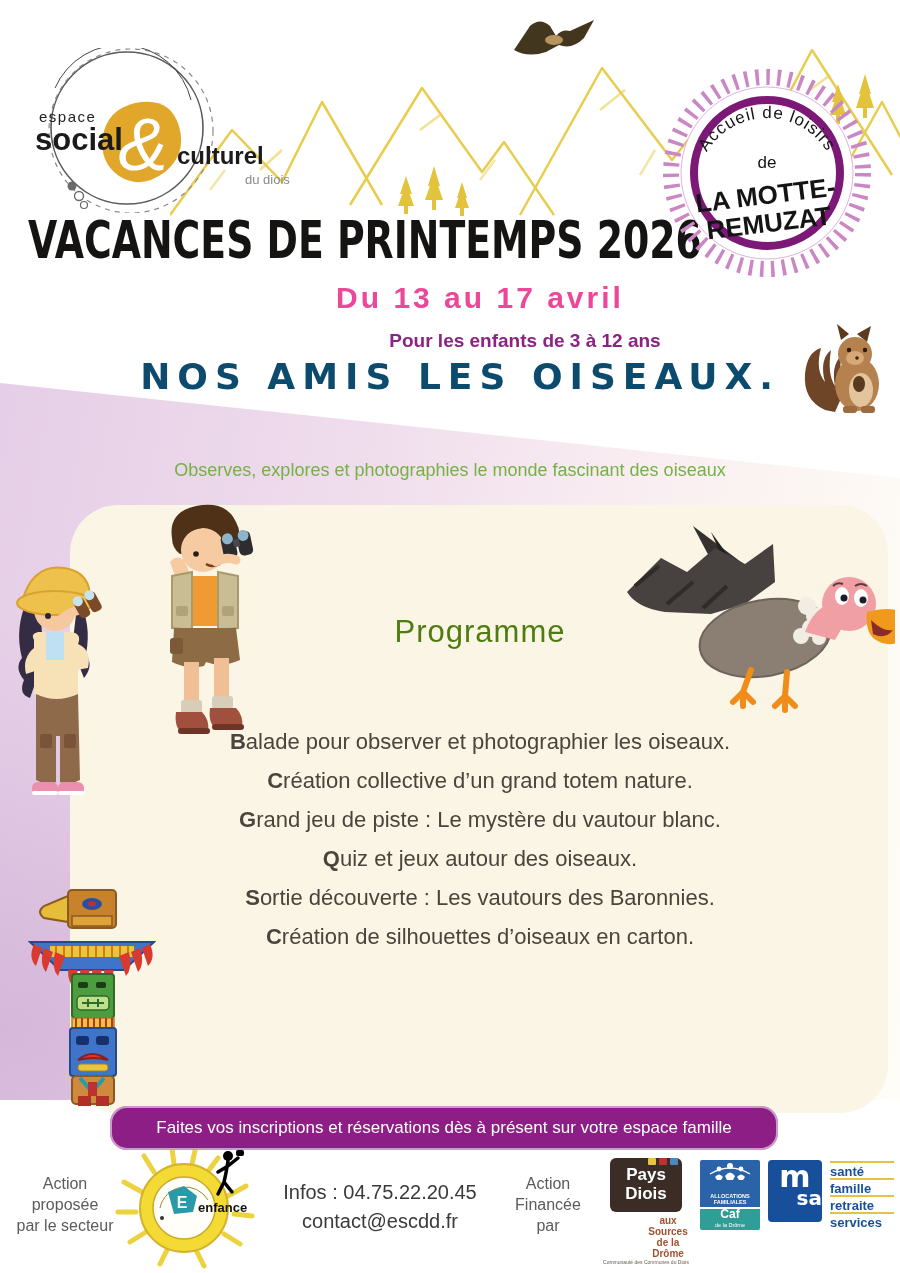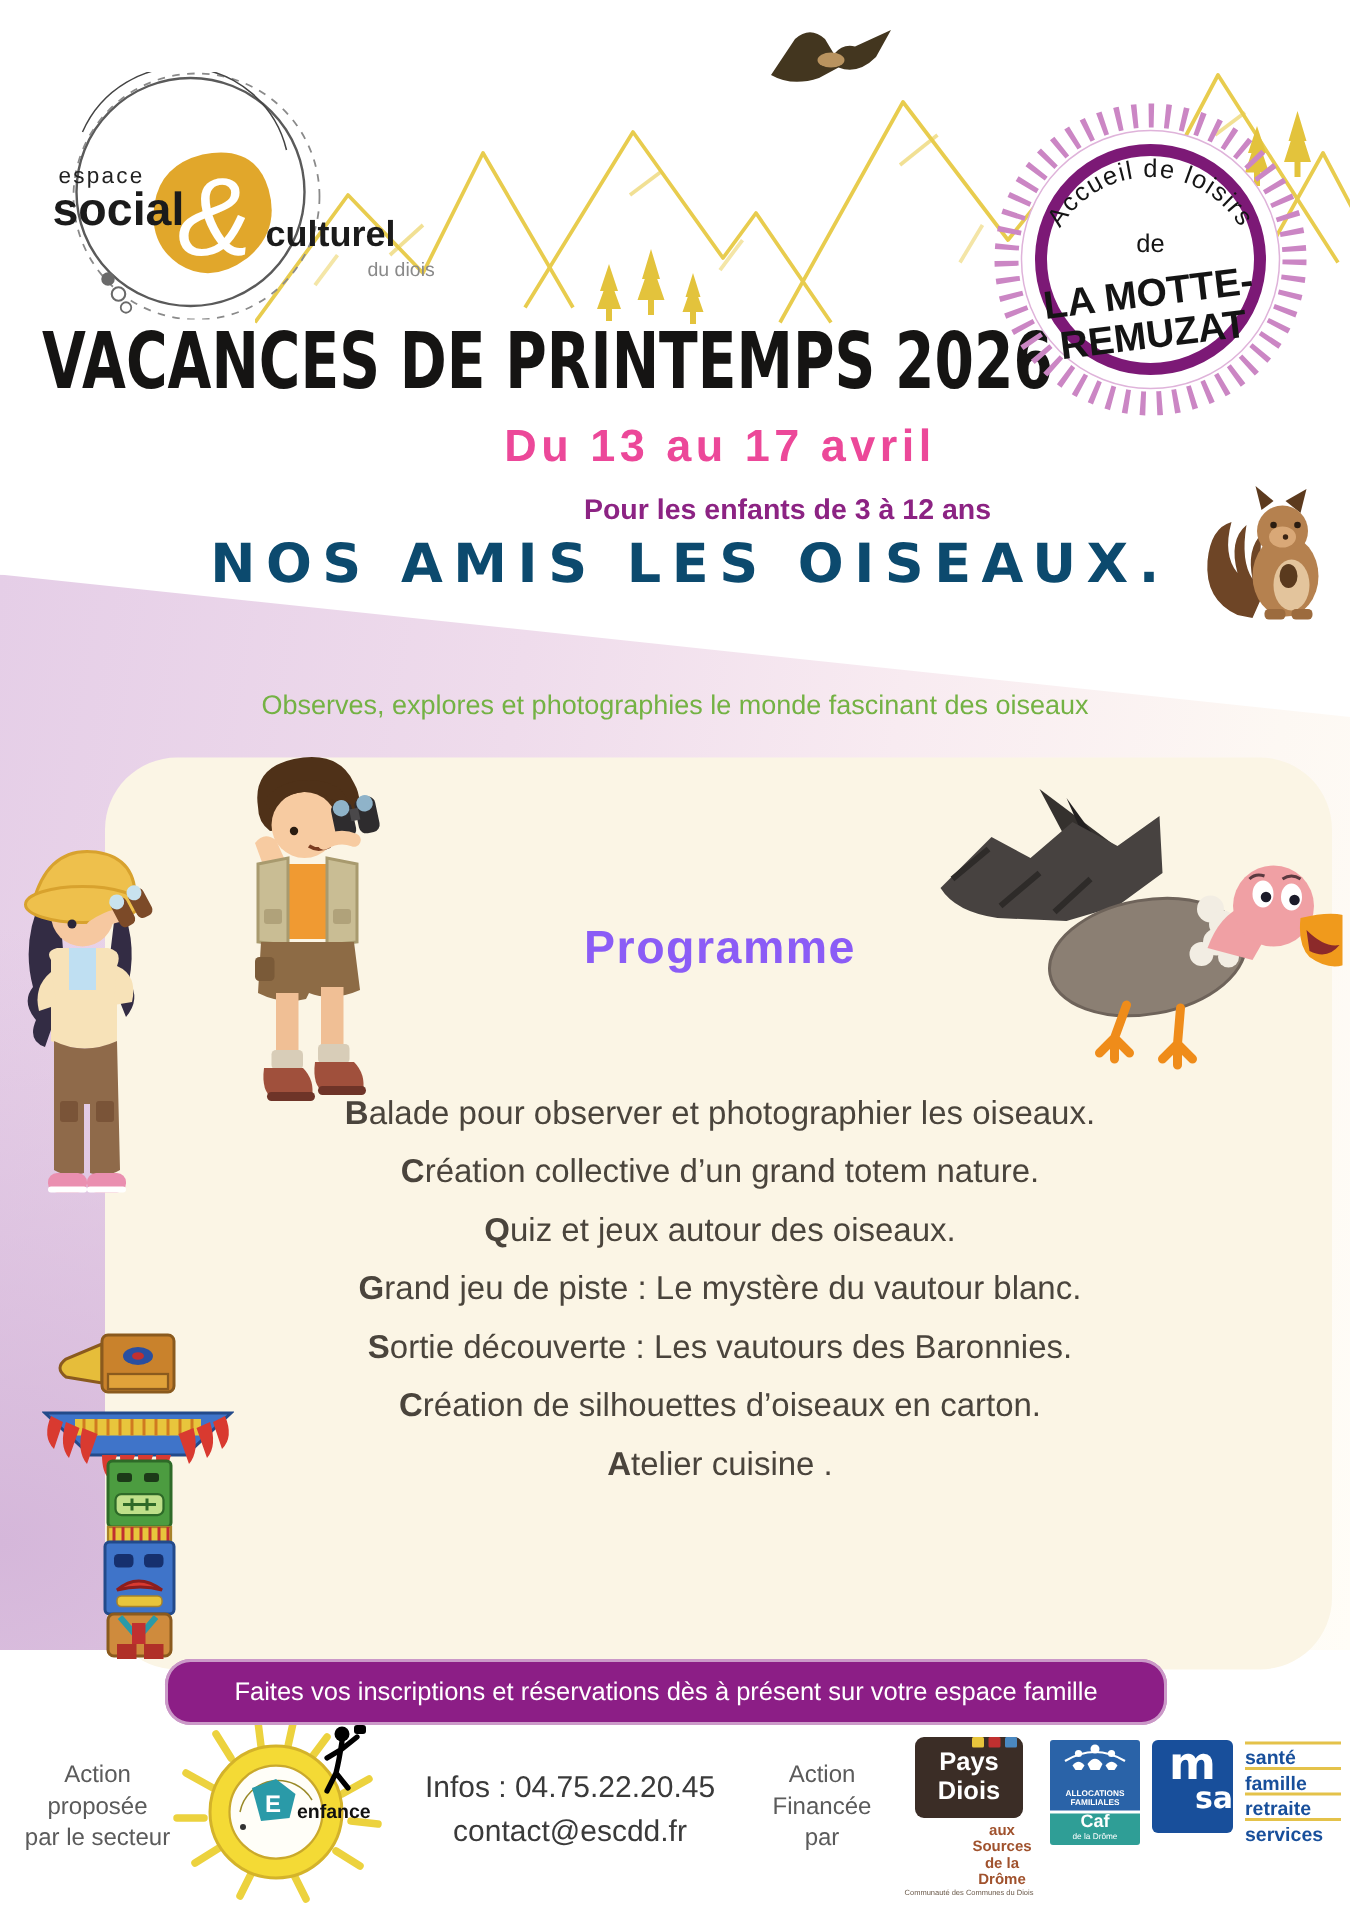--- a/index.html
+++ b/index.html
@@ -20,22 +20,22 @@
          font-family:"DejaVu Sans",sans-serif;font-size:42px;letter-spacing:0px;white-space:nowrap;}
   .title>span{display:inline-block;transform:scale(.9,1.24);transform-origin:left center;}
   .dates{left:240px;top:281px;width:480px;z-index:4;text-align:center;color:#ec4899;
          font-weight:800;font-size:30px;letter-spacing:3px;}
   .audience{left:330px;top:330px;width:390px;z-index:4;text-align:center;color:#8c2383;
             font-weight:600;font-size:19px;}
   .theme{left:120px;top:356px;width:680px;z-index:4;text-align:center;color:#0c4a6e;
          font-weight:900;font-family:"DejaVu Sans",sans-serif;font-size:36px;letter-spacing:7px;white-space:nowrap;}
   .tagline{left:20px;top:460px;width:860px;z-index:4;text-align:center;color:#74b244;
            font-weight:500;font-size:18px;}
-  .prog-head{left:300px;top:614px;width:360px;z-index:4;text-align:center;color:#8b5cf6;
-             font-weight:700;font-size:31px;letter-spacing:1px;}
+  .prog-head{left:300px;top:614px;width:360px;z-index:4;text-align:center;color:#4d7c0f;
+             font-weight:400;font-size:31px;letter-spacing:1px;}
   .prog-list{left:160px;top:722px;width:640px;z-index:4;text-align:center;color:#4a443c;
              font-size:22px;line-height:39px;font-weight:400;}
   .prog-item{margin:0;}
   .prog-item::first-letter{font-weight:800;}
   
   .banner{left:110px;top:1106px;width:668px;height:44px;z-index:6;background:#8c1e86;
           border-radius:17px;color:#ffffff;font-size:17px;font-weight:500;display:flex;
           align-items:center;justify-content:center;box-shadow:0 0 0 2px rgba(255,255,255,.55) inset;}
   
   .foot-left{left:10px;top:1173px;width:110px;z-index:4;text-align:center;color:#5b5b5b;
@@ -246,25 +246,24 @@
     <g stroke="#ef8c1a" stroke-width="6" stroke-linecap="round" fill="none">
       <path d="M136 150 L128 172 M128 172 L118 182 M128 172 L128 186 M128 172 L138 182"></path>
       <path d="M172 152 L170 176 M170 176 L160 186 M170 176 L170 190 M170 176 L180 186"></path>
     </g>
   </svg>
 
   <div class="abs prog-head">Programme</div>
   <div class="abs prog-list">
     <p class="prog-item">Balade pour observer et photographier les oiseaux.</p>
     <p class="prog-item">Création collective d’un grand totem nature.</p>
+    <p class="prog-item">Grand jeu de piste : Le mystère du vautour blanc.</p>
     <p class="prog-item">Quiz et jeux autour des oiseaux.</p>
-    <p class="prog-item">Grand jeu de piste : Le mystère du vautour blanc.</p>
     <p class="prog-item">Sortie découverte : Les vautours des Baronnies.</p>
     <p class="prog-item">Création de silhouettes d’oiseaux en carton.</p>
-    <p class="prog-item">Atelier cuisine .</p>
   </div>
 
   <svg class="abs" style="left:28px;top:882px;z-index:3;" width="128" height="225" viewBox="0 0 128 225">
     <path d="M40 14 L16 24 Q8 30 16 36 L40 40 Z" fill="#e6bd3a" stroke="#8a5a1e" stroke-width="2"></path>
     <rect x="40" y="8" width="48" height="38" rx="4" fill="#c9822c" stroke="#8a5a1e" stroke-width="2"></rect>
     <ellipse cx="64" cy="22" rx="10" ry="6" fill="#2a4fa0"></ellipse>
     <ellipse cx="64" cy="22" rx="4" ry="2.5" fill="#c03030"></ellipse>
     <rect x="44" y="34" width="40" height="10" fill="#e0a23a" stroke="#8a5a1e" stroke-width="1.5"></rect>
     <path d="M2 60 L126 60 L96 88 L32 88 Z" fill="#3f74c9" stroke="#234a8a" stroke-width="2"></path>
     <rect x="22" y="64" width="84" height="11" fill="#e8c53c"></rect>

